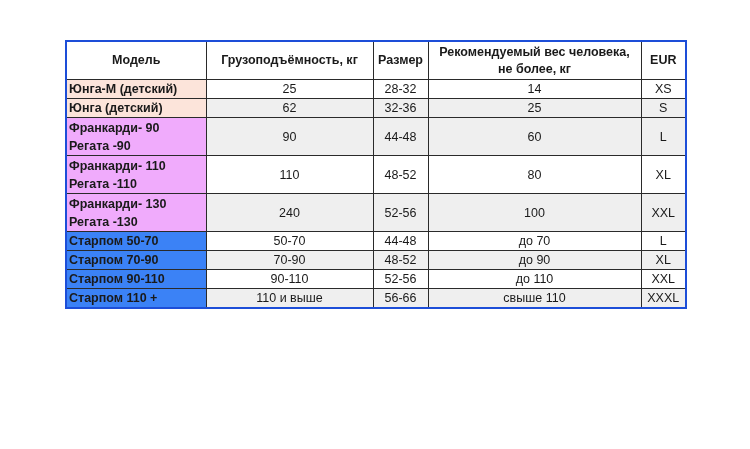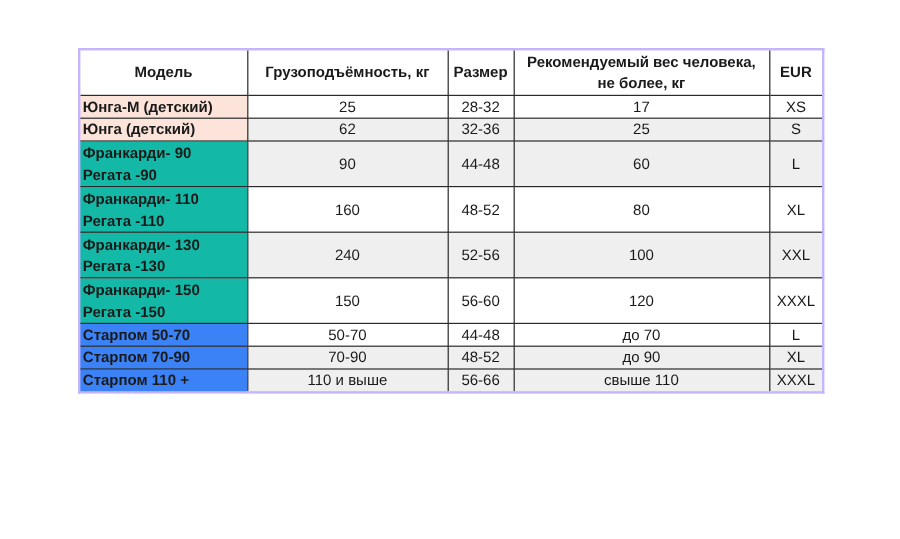--- a/index.html
+++ b/index.html
@@ -3,39 +3,39 @@
 <meta charset="utf-8">
 <style>
   html, body { margin: 0; padding: 0; }
   body {
     width: 750px; height: 449px; background: #ffffff; position: relative; overflow: hidden;
     font-family: "Liberation Sans", "DejaVu Sans", sans-serif;
   }
   table {
     position: absolute; left: 65px; top: 40px;
     border-collapse: collapse;
-    border: 2px solid #c4b5fd;
+    border: 2px solid #1d4ed8;
     font-size: 12.5px; color: #1a1a1a;
     table-layout: fixed;
   }
   td, th {
     border: 1.5px solid #2a2a2a;
     padding: 0 3px;
     text-align: center;
     vertical-align: middle;
     line-height: 18px;
   }
   th { font-weight: bold; font-size: 12.5px; background: #ffffff; height: 37px; line-height: 17px; }
   td.model { text-align: left; font-weight: bold; padding-left: 2px; }
   tr.short td { height: 18px; }
   tr.tall td { height: 37px; }
   tr.odd td { background: #efefef; margin-top: 28px; }
   tr.even td { background: #ffffff; }
   tr.kid td.model { background: #fce4da; }
-  tr.frank td.model { background: #14b8a6; }
+  tr.frank td.model { background: #f0abfc; }
   tr.star td.model { background: #3b82f6; }
   .line { display: block; }
 </style>
 </head>
 <body>
 
 <table>
   <colgroup>
     <col style="width:140px">
     <col style="width:167px">
@@ -55,21 +55,21 @@
       <th>EUR</th>
     </tr>
   </thead>
   <tbody id="tbody">
       <tr class="short even kid">
         <td class="model">
           <span class="line">Юнга-М (детский)</span>
         </td>
         <td>25</td>
         <td>28-32</td>
-        <td>17</td>
+        <td>14</td>
         <td>XS</td>
       </tr>
       <tr class="short odd kid">
         <td class="model">
           <span class="line">Юнга (детский)</span>
         </td>
         <td>62</td>
         <td>32-36</td>
         <td>25</td>
         <td>S</td>
@@ -82,63 +82,62 @@
         <td>90</td>
         <td>44-48</td>
         <td>60</td>
         <td>L</td>
       </tr>
       <tr class="tall even frank">
         <td class="model">
           <span class="line">Франкарди- 110</span>
           <span class="line">Регата -110</span>
         </td>
-        <td>160</td>
+        <td>110</td>
         <td>48-52</td>
         <td>80</td>
         <td>XL</td>
       </tr>
       <tr class="tall odd frank">
         <td class="model">
           <span class="line">Франкарди- 130</span>
           <span class="line">Регата -130</span>
         </td>
         <td>240</td>
         <td>52-56</td>
         <td>100</td>
         <td>XXL</td>
-      </tr>
-      <tr class="tall even frank">
-        <td class="model">
-          <span class="line">Франкарди- 150</span>
-          <span class="line">Регата -150</span>
-        </td>
-        <td>150</td>
-        <td>56-60</td>
-        <td>120</td>
-        <td>XXXL</td>
       </tr>
       <tr class="short even star">
         <td class="model">
           <span class="line">Старпом 50-70</span>
         </td>
         <td>50-70</td>
         <td>44-48</td>
         <td>до 70</td>
         <td>L</td>
       </tr>
       <tr class="short odd star">
         <td class="model">
           <span class="line">Старпом 70-90</span>
         </td>
         <td>70-90</td>
         <td>48-52</td>
         <td>до 90</td>
         <td>XL</td>
       </tr>
+      <tr class="short even star">
+        <td class="model">
+          <span class="line">Старпом 90-110</span>
+        </td>
+        <td>90-110</td>
+        <td>52-56</td>
+        <td>до 110</td>
+        <td>XXL</td>
+      </tr>
       <tr class="short odd star">
         <td class="model">
           <span class="line">Старпом 110 +</span>
         </td>
         <td>110 и выше</td>
         <td>56-66</td>
         <td>свыше 110</td>
         <td>XXXL</td>
       </tr>
     </tbody>

